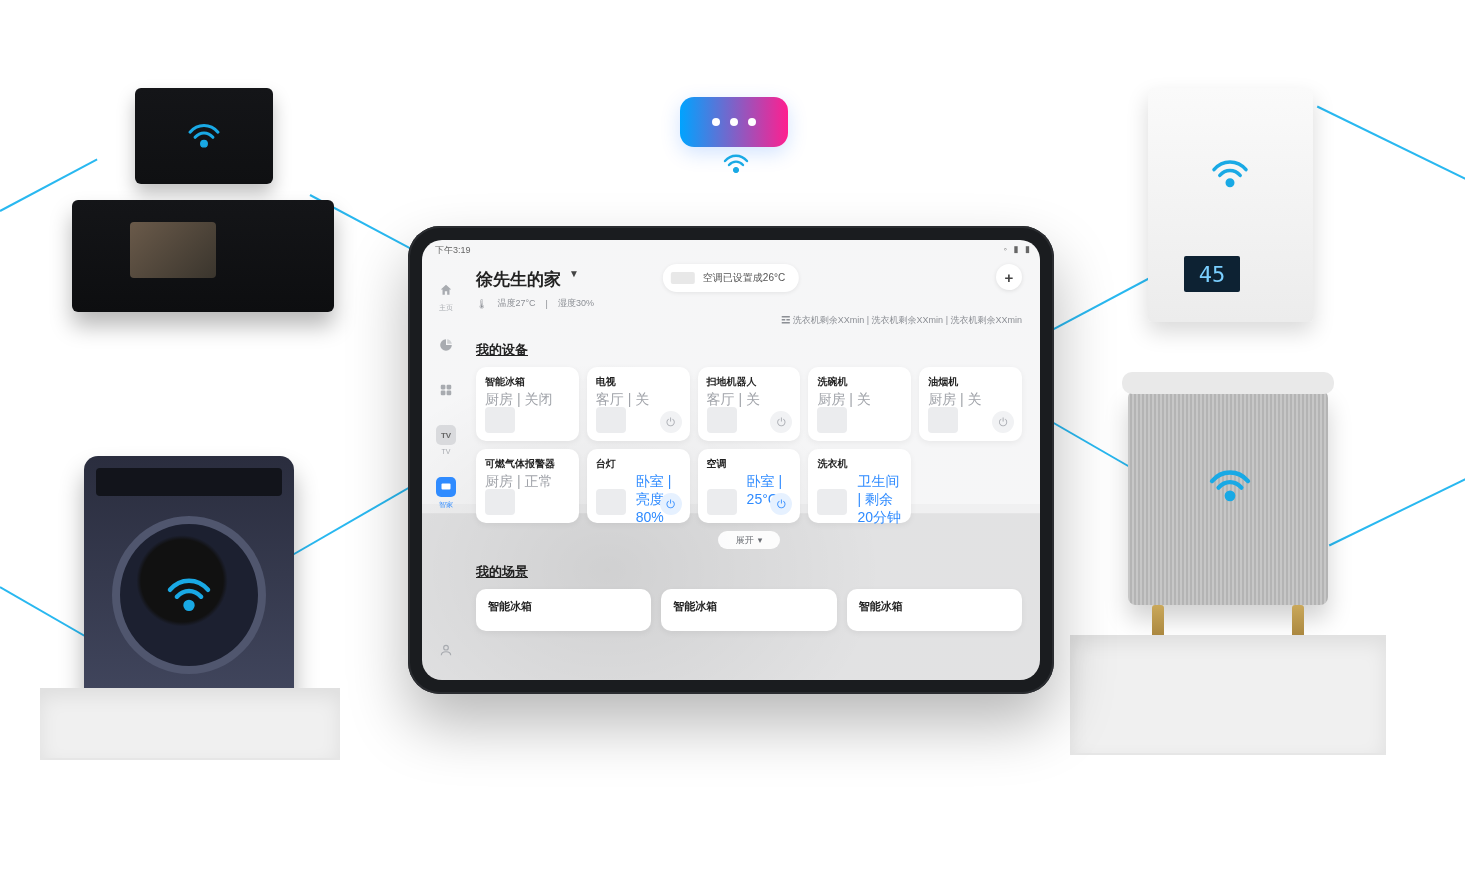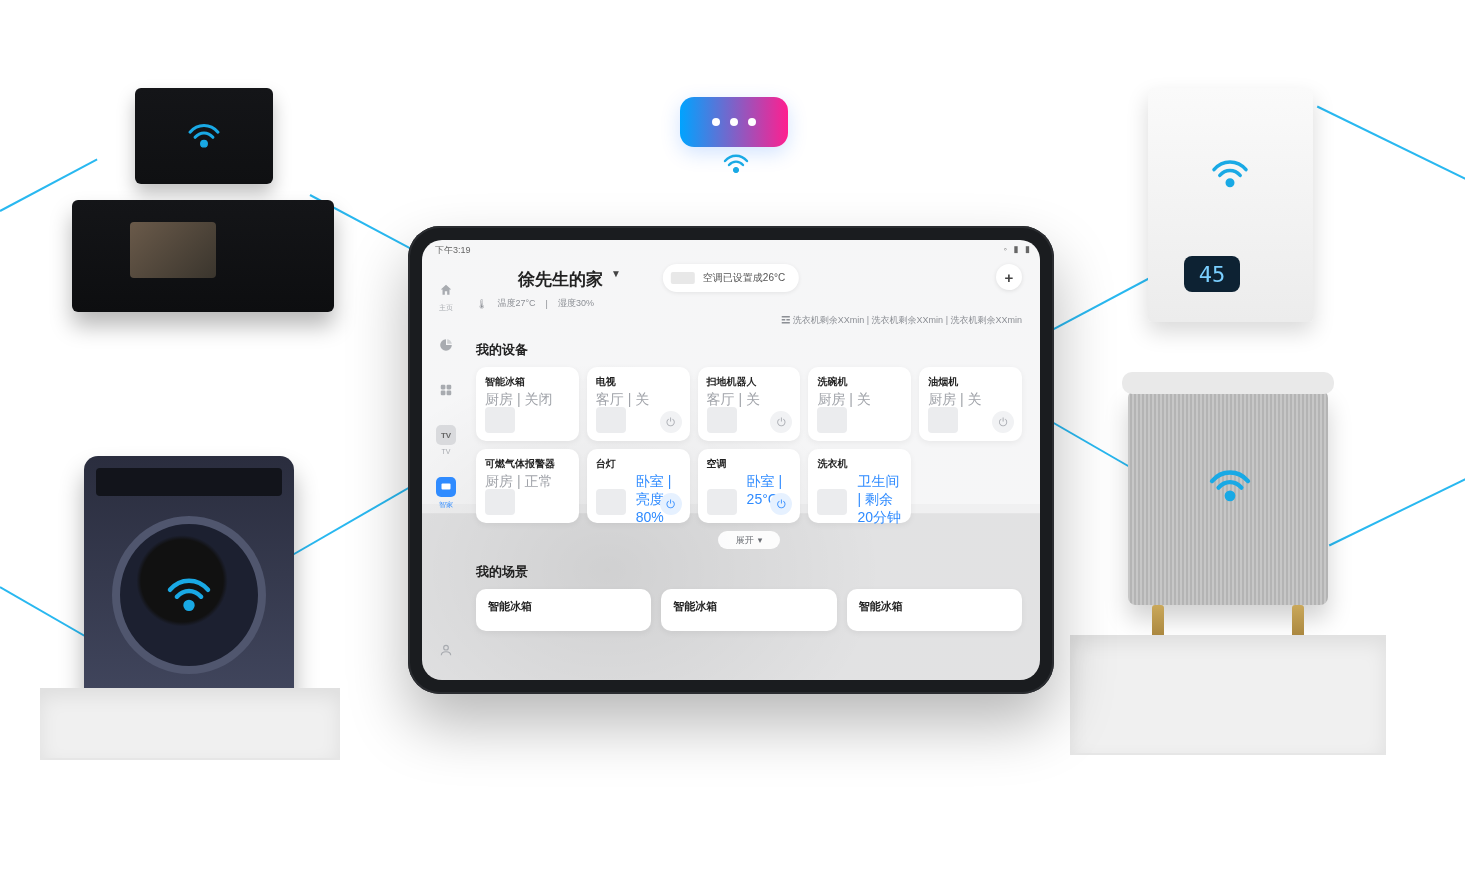--- a/index.html
+++ b/index.html
@@ -70,21 +70,21 @@
   }
 
   .heater {
     left: 1148px; top: 88px; width: 165px; height: 234px;
     background: linear-gradient(#fafafa,#ececec); border-radius:4px;
     box-shadow: 0 10px 22px rgba(0,0,0,.15); position:absolute;
   }
   .heater .readout {
     position:absolute; bottom:30px; left:36px; width:56px; height:36px;
     background:#0d2233; color:#7acfff; font-family:monospace; font-size:22px;
-    display:flex; align-items:center; justify-content:center; border-radius:8px;
+    display:flex; align-items:center; justify-content:center; border-radius:2px;
   }
   .heater .wifi-icon { position:absolute; top:70px; left:62px; }
 
   .purifier {
     left: 1128px; top: 390px; width: 200px; height: 215px;
     position:absolute;
     background:
       repeating-linear-gradient(90deg,#c7c7c7 0 2px,#b4b4b4 2px 4px),
       #bfbfbf;
     border-radius: 8px;
@@ -145,21 +145,21 @@
   .rail-item.active .ic{ background:#2f8bff; color:#fff; }
   .rail-item.active { color:#2f8bff; }
   .rail-user{ margin-top:auto; margin-bottom:20px; }
 
   .main{
     flex:1; padding:10px 18px 0 6px; overflow:hidden; position:relative;
   }
 
   .hdr-row{ display:flex; align-items:center; gap:18px; }
   .home-title{
-    font-size:17px; font-weight:700; color:#222; display:flex; gap:8px;margin-left:42px;
+    font-size:17px; font-weight:700; color:#222; display:flex; gap:8px;
   }
   .home-title .caret{ font-size:10px; color:#444; }
   .top-pill{
     position:absolute; left:50%; top:24px; transform:translateX(-50%);
     background:#fff; border-radius:18px; height:28px; padding:0 14px 0 8px;
     display:flex; align-items:center; gap:8px; font-size:10px; color:#555;
     box-shadow:0 1px 4px rgba(0,0,0,.08);
   }
   .top-pill .swatch{ width:24px; height:12px; background:#e8e8e8; border-radius:2px; }
   .add-btn{
@@ -167,21 +167,21 @@
     background:#fff; display:flex; align-items:center; justify-content:center;
     box-shadow:0 1px 4px rgba(0,0,0,.1); color:#444; font-size:15px; font-weight:600;
     cursor:pointer;
   }
 
   .substats{
     margin-top:6px; font-size:9px; color:#8c8f95; display:flex; align-items:center; gap:10px;
   }
   .substats-line2{ margin-top:4px; font-size:9px; color:#8c8f95;text-align:right; }
 
-  .section-title{ font-size:13px; font-weight:700; color:#222; margin:14px 0 8px; }
+  .section-title{ font-size:13px; font-weight:700; color:#222; margin:14px 0 8px;text-decoration:underline; }
 
   .grid{
     display:grid; grid-template-columns:repeat(5,1fr); gap:8px;
   }
   .card{
     background:#fff; border-radius:10px; padding:8px 9px 7px; height:74px;
     box-shadow:0 2px 6px rgba(0,0,0,.06); position:relative; cursor:pointer;
   }
   .card .title{ font-size:10px; font-weight:600; color:#222; }
   .card .sub{ font-size:14px; color:#a0a3a9; margin-top:2px; }

